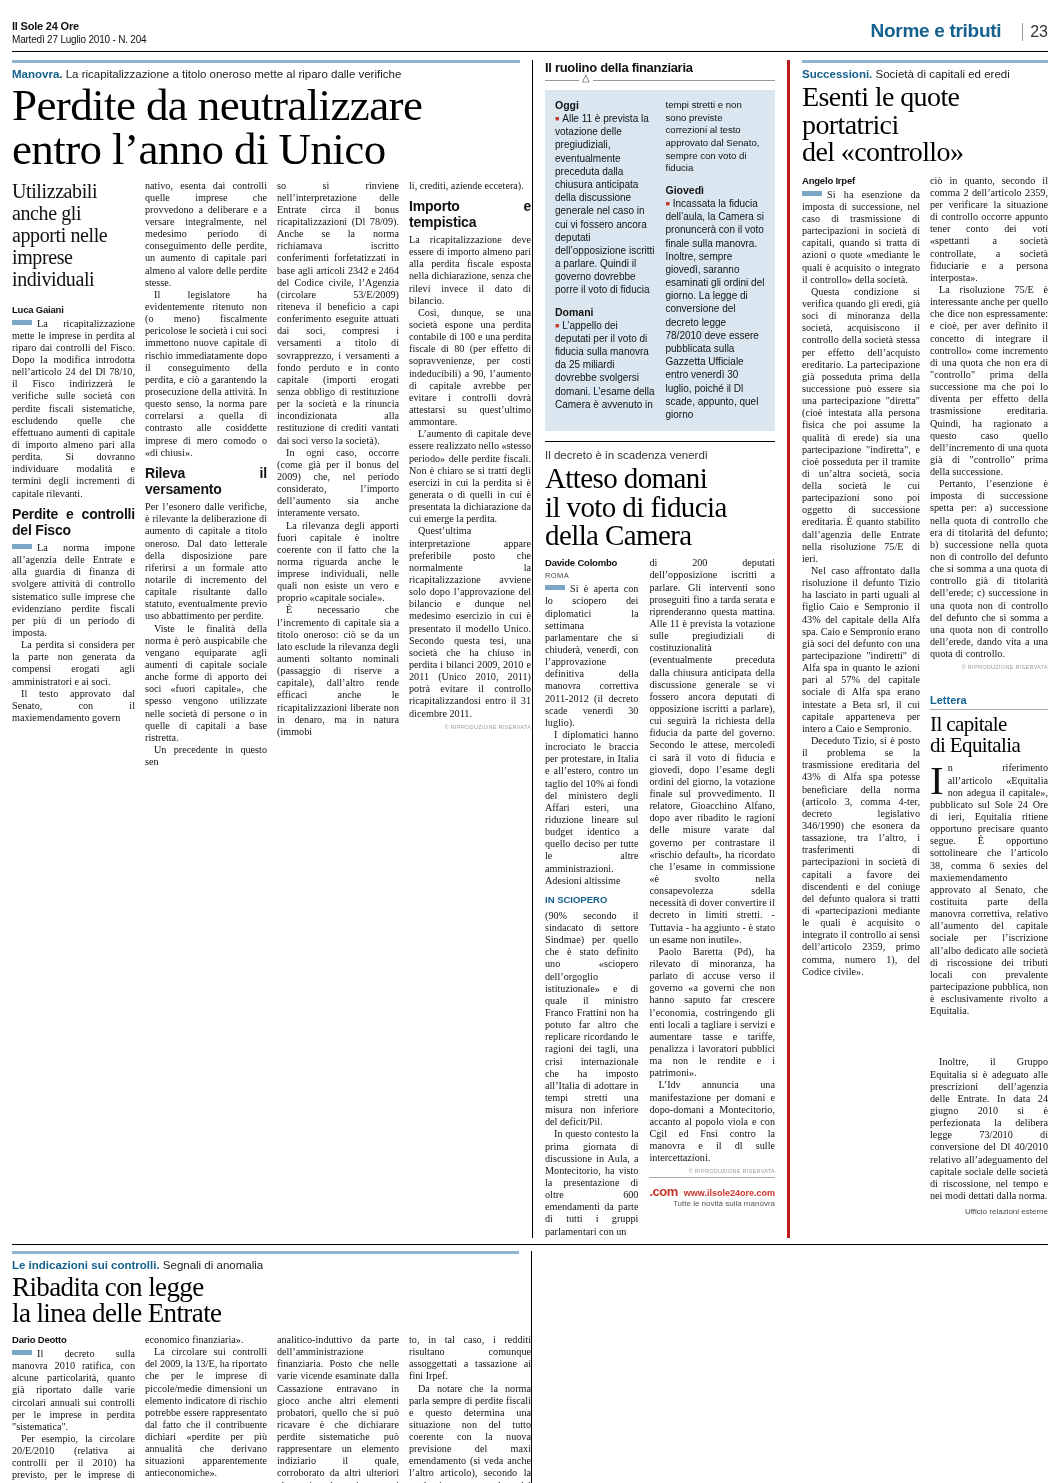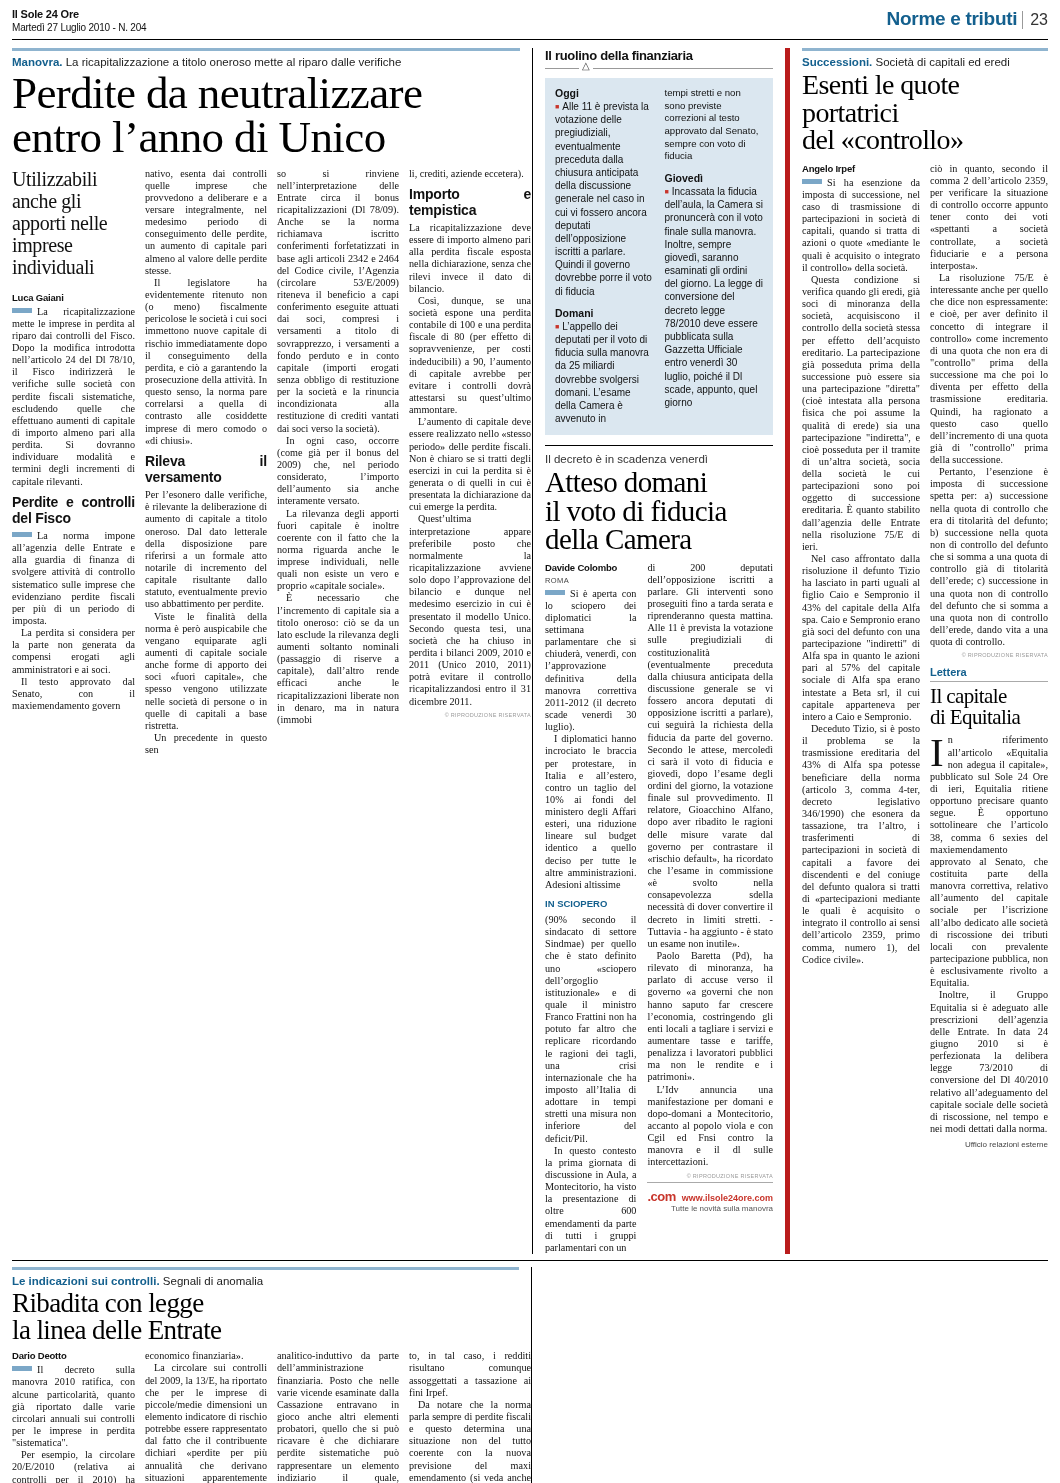--- a/index.html
+++ b/index.html
@@ -3,30 +3,30 @@
 <meta charset="utf-8">
 <style>
   * { box-sizing: border-box; margin: 0; padding: 0; }
   html, body {
     width: 1060px; height: 1483px;
     background: #ffffff;
     font-family: "Liberation Serif", serif;
     color: #111;
     overflow: hidden;
   }
-  .page { position: relative; width: 1060px; height: 1338px; padding: 0 12px; }
+  .page { position: relative; width: 1060px; height: 1338px; padding: 12px 12px; }
 
   
   .masthead { display: flex; justify-content: space-between; align-items: flex-start;
               padding: 8px 0 6px 0; }
   .mh-left .mh-title { font-family: "Liberation Sans", sans-serif; font-weight: bold;
                        font-size: 11px; letter-spacing: -0.2px; }
   .mh-left .mh-date { font-family: "Liberation Sans", sans-serif; font-size: 10px;
                       margin-top: 2px; letter-spacing: -0.2px; }
-  .mh-right { display: flex; align-items: baseline; gap: 5px; }
+  .mh-right { display: flex; align-items: baseline; gap: 21px; }
   .mh-section { font-family: "Liberation Sans", sans-serif; font-weight: bold;
                 font-size: 19px; color: #14608e; letter-spacing: -0.3px; }
   .mh-pageno { font-family: "Liberation Sans", sans-serif; font-size: 16px; color: #333;
                border-left: 1px solid #999; padding-left: 7px; }
   .mh-rule { border-top: 1px solid #000; margin-bottom: 8px; }
 
   
   .kicker-rule { border-top: 3px solid #8fb4cf; margin-bottom: 4px; }
   .kicker { font-family: "Liberation Sans", sans-serif; font-size: 11.5px;
             line-height: 1.25; margin-bottom: 2px; color: #222; }
@@ -47,21 +47,21 @@
     content: ""; display: inline-block; width: 20px; height: 5px;
     background: #7ba7c7; margin-right: 5px; vertical-align: 2px;
   }
   .sect-rule { border-top: 1px solid #000; margin: 10px 0 7px 0; }
   .thin-rule { border-top: 1px solid #aaa; }
   .repro { font-family: "Liberation Sans", sans-serif; font-size: 5.5px;
            color: #9a9a9a; text-align: right; letter-spacing: 0.3px; margin-top: 4px; }
 
   
   .top-block { display: grid; grid-template-columns: 520px 1fr 258px; gap: 0; }
-  .tb-mid { padding: 0 12px; border-left: 1px solid #000; border-right: 5px solid #b91c1c; }
+  .tb-mid { padding: 0 12px; border-left: 1px solid #000; border-right: 3px solid #b91c1c; }
   .tb-right { padding-left: 12px; }
 
   .lead-grid { display: grid; grid-template-columns: 123px 122px 122px 122px; gap: 10px; margin-top: 8px; }
   .lead-standfirst { font-family: "Liberation Serif", serif; font-size: 20px;
                      line-height: 1.1; letter-spacing: -0.4px; margin-bottom: 14px; }
 
   
   .boxhead { font-family: "Liberation Sans", sans-serif; font-weight: bold;
              font-size: 13px; letter-spacing: -0.3px; margin-bottom: 5px; }
   .box-tabrule { position: relative; border-top: 1px solid #999; height: 6px; margin-bottom: 4px; }
@@ -257,26 +257,26 @@
           </div>
         </div>
         <div>
           <div class="bodytext">
             <p style="text-indent:0">ciò in quanto, secondo il comma 2 dell’articolo 2359, per verificare la situazione di controllo occorre appunto tener conto dei voti «spettanti a società controllate, a società fiduciarie e a persona interposta».</p>
             <p>La risoluzione 75/E è interessante anche per quello che dice non espressamente: e cioè, per aver definito il concetto di integrare il controllo» come incremento di una quota che non era di "controllo" prima della successione ma che poi lo diventa per effetto della trasmissione ereditaria. Quindi, ha ragionato a questo caso quello dell’incremento di una quota già di "controllo" prima della successione.</p>
             <p>Pertanto, l’esenzione è imposta di successione spetta per: a) successione nella quota di controllo che era di titolarità del defunto; b) successione nella quota non di controllo del defunto che si somma a una quota di controllo già di titolarità dell’erede; c) successione in una quota non di controllo del defunto che si somma a una quota non di controllo dell’erede, dando vita a una quota di controllo.</p>
           </div>
           <div class="repro">© RIPRODUZIONE RISERVATA</div>
 
-          <div class="lettera-label" style="margin-top:8px;">Lettera</div>
+          <div class="lettera-label" style="margin-top:24px;">Lettera</div>
           <div class="thin-rule"></div>
           <div class="hl" style="font-size:21px;margin-top:4px;">Il capitale</div>
           <div class="hl" style="font-size:21px;">di Equitalia</div>
           <div class="bodytext dropcap" style="margin-top:7px;">In riferimento all’articolo «Equitalia non adegua il capitale», pubblicato sul Sole 24 Ore di ieri, Equitalia ritiene opportuno precisare quanto segue. È opportuno sottolineare che l’articolo 38, comma 6 sexies del maxiemendamento approvato al Senato, che costituita parte della manovra correttiva, relativo all’aumento del capitale sociale per l’iscrizione all’albo dedicato alle società di riscossione dei tributi locali con prevalente partecipazione pubblica, non è esclusivamente rivolto a Equitalia.</div>
-          <div class="bodytext" style="text-indent:9px;">Inoltre, il Gruppo Equitalia si è adeguato alle prescrizioni dell’agenzia delle Entrate. In data 24 giugno 2010 si è perfezionata la delibera legge 73/2010 di conversione del Dl 40/2010 relativo all’adeguamento del capitale sociale delle società di riscossione, nel tempo e nei modi dettati dalla norma.</div>
+          <div class="bodytext" style="text-indent:9px;margin-top:39px;">Inoltre, il Gruppo Equitalia si è adeguato alle prescrizioni dell’agenzia delle Entrate. In data 24 giugno 2010 si è perfezionata la delibera legge 73/2010 di conversione del Dl 40/2010 relativo all’adeguamento del capitale sociale delle società di riscossione, nel tempo e nei modi dettati dalla norma.</div>
           <div class="signoff">Ufficio relazioni esterne</div>
         </div>
       </div>
     </div>
   </div>
 
   <div class="sect-rule" style="margin:6px 0 6px 0;"></div>
   <div class="mid-block">
     <div style="padding-right:12px;border-right:1px solid #000;">
       <div class="kicker-rule"></div>

